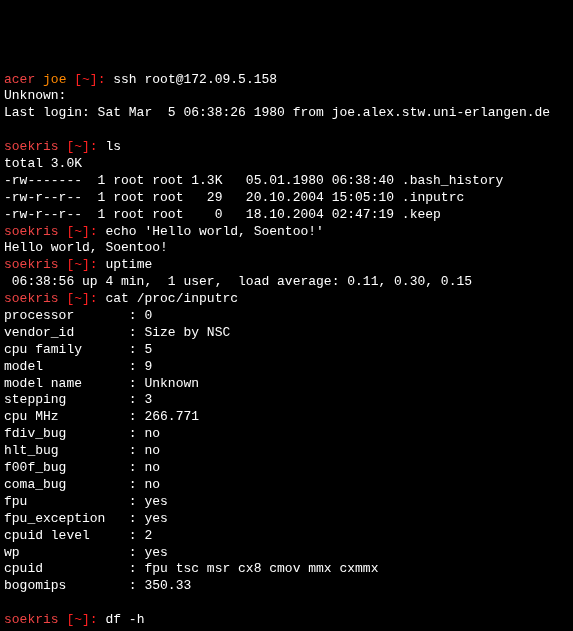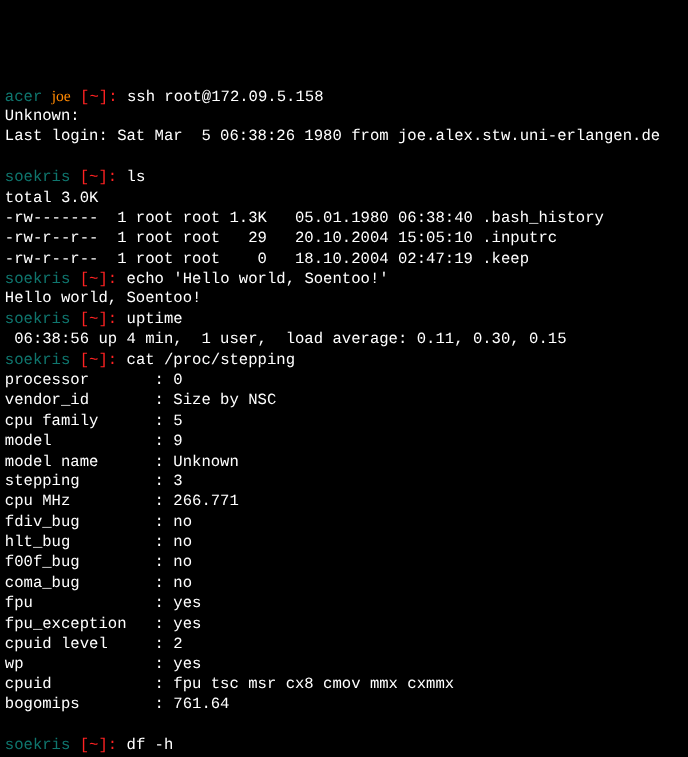--- a/index.html
+++ b/index.html
@@ -7,60 +7,60 @@
       color: #fff;
       font-family: "Courier New", monospace;
       font-size: 13px;
       line-height: 1.3;
       margin: 0;
       padding: 4px;
       white-space: pre;
       width: 573px;
       box-sizing: border-box;
     }
-    .host { color: #0f766e; margin-top: 38px; }
-    .user { color: #ff8800; font-family: Liberation Serif, serif; }
+    .host { color: #ef4444; margin-top: 38px; }
+    .user { color: #ff8800; }
     .path { color: #ff2222; }
   </style>
 </head>
 <body>
 
 
 
 <div id="terminal"><span class="host">acer</span> <span class="user">joe</span> <span class="path">[~]:</span><span> ssh root@172.09.5.158</span>
 <span>Unknown:</span>
 <span>Last login: Sat Mar  5 06:38:26 1980 from joe.alex.stw.uni-erlangen.de</span>
 <span></span>
 <span class="host">soekris</span> <span class="path">[~]:</span><span> ls</span>
 <span>total 3.0K</span>
 <span>-rw-------  1 root root 1.3K   05.01.1980 06:38:40 .bash_history</span>
 <span>-rw-r--r--  1 root root   29   20.10.2004 15:05:10 .inputrc</span>
 <span>-rw-r--r--  1 root root    0   18.10.2004 02:47:19 .keep</span>
 <span class="host">soekris</span> <span class="path">[~]:</span><span> echo 'Hello world, Soentoo!'</span>
 <span>Hello world, Soentoo!</span>
 <span class="host">soekris</span> <span class="path">[~]:</span><span> uptime</span>
 <span> 06:38:56 up 4 min,  1 user,  load average: 0.11, 0.30, 0.15</span>
-<span class="host">soekris</span> <span class="path">[~]:</span><span> cat /proc/stepping</span>
+<span class="host">soekris</span> <span class="path">[~]:</span><span> cat /proc/inputrc</span>
 <span>processor       : 0</span>
 <span>vendor_id       : Size by NSC</span>
 <span>cpu family      : 5</span>
 <span>model           : 9</span>
 <span>model name      : Unknown</span>
 <span>stepping        : 3</span>
 <span>cpu MHz         : 266.771</span>
 <span>fdiv_bug        : no</span>
 <span>hlt_bug         : no</span>
 <span>f00f_bug        : no</span>
 <span>coma_bug        : no</span>
 <span>fpu             : yes</span>
 <span>fpu_exception   : yes</span>
 <span>cpuid level     : 2</span>
 <span>wp              : yes</span>
 <span>cpuid           : fpu tsc msr cx8 cmov mmx cxmmx</span>
-<span>bogomips        : 761.64</span>
+<span>bogomips        : 350.33</span>
 <span></span>
 <span class="host">soekris</span> <span class="path">[~]:</span><span> df -h</span>
 <span>Filesystem            Size  Used Avail Use% Mounted on</span>
 
 
  
 </div>
 
 
 

